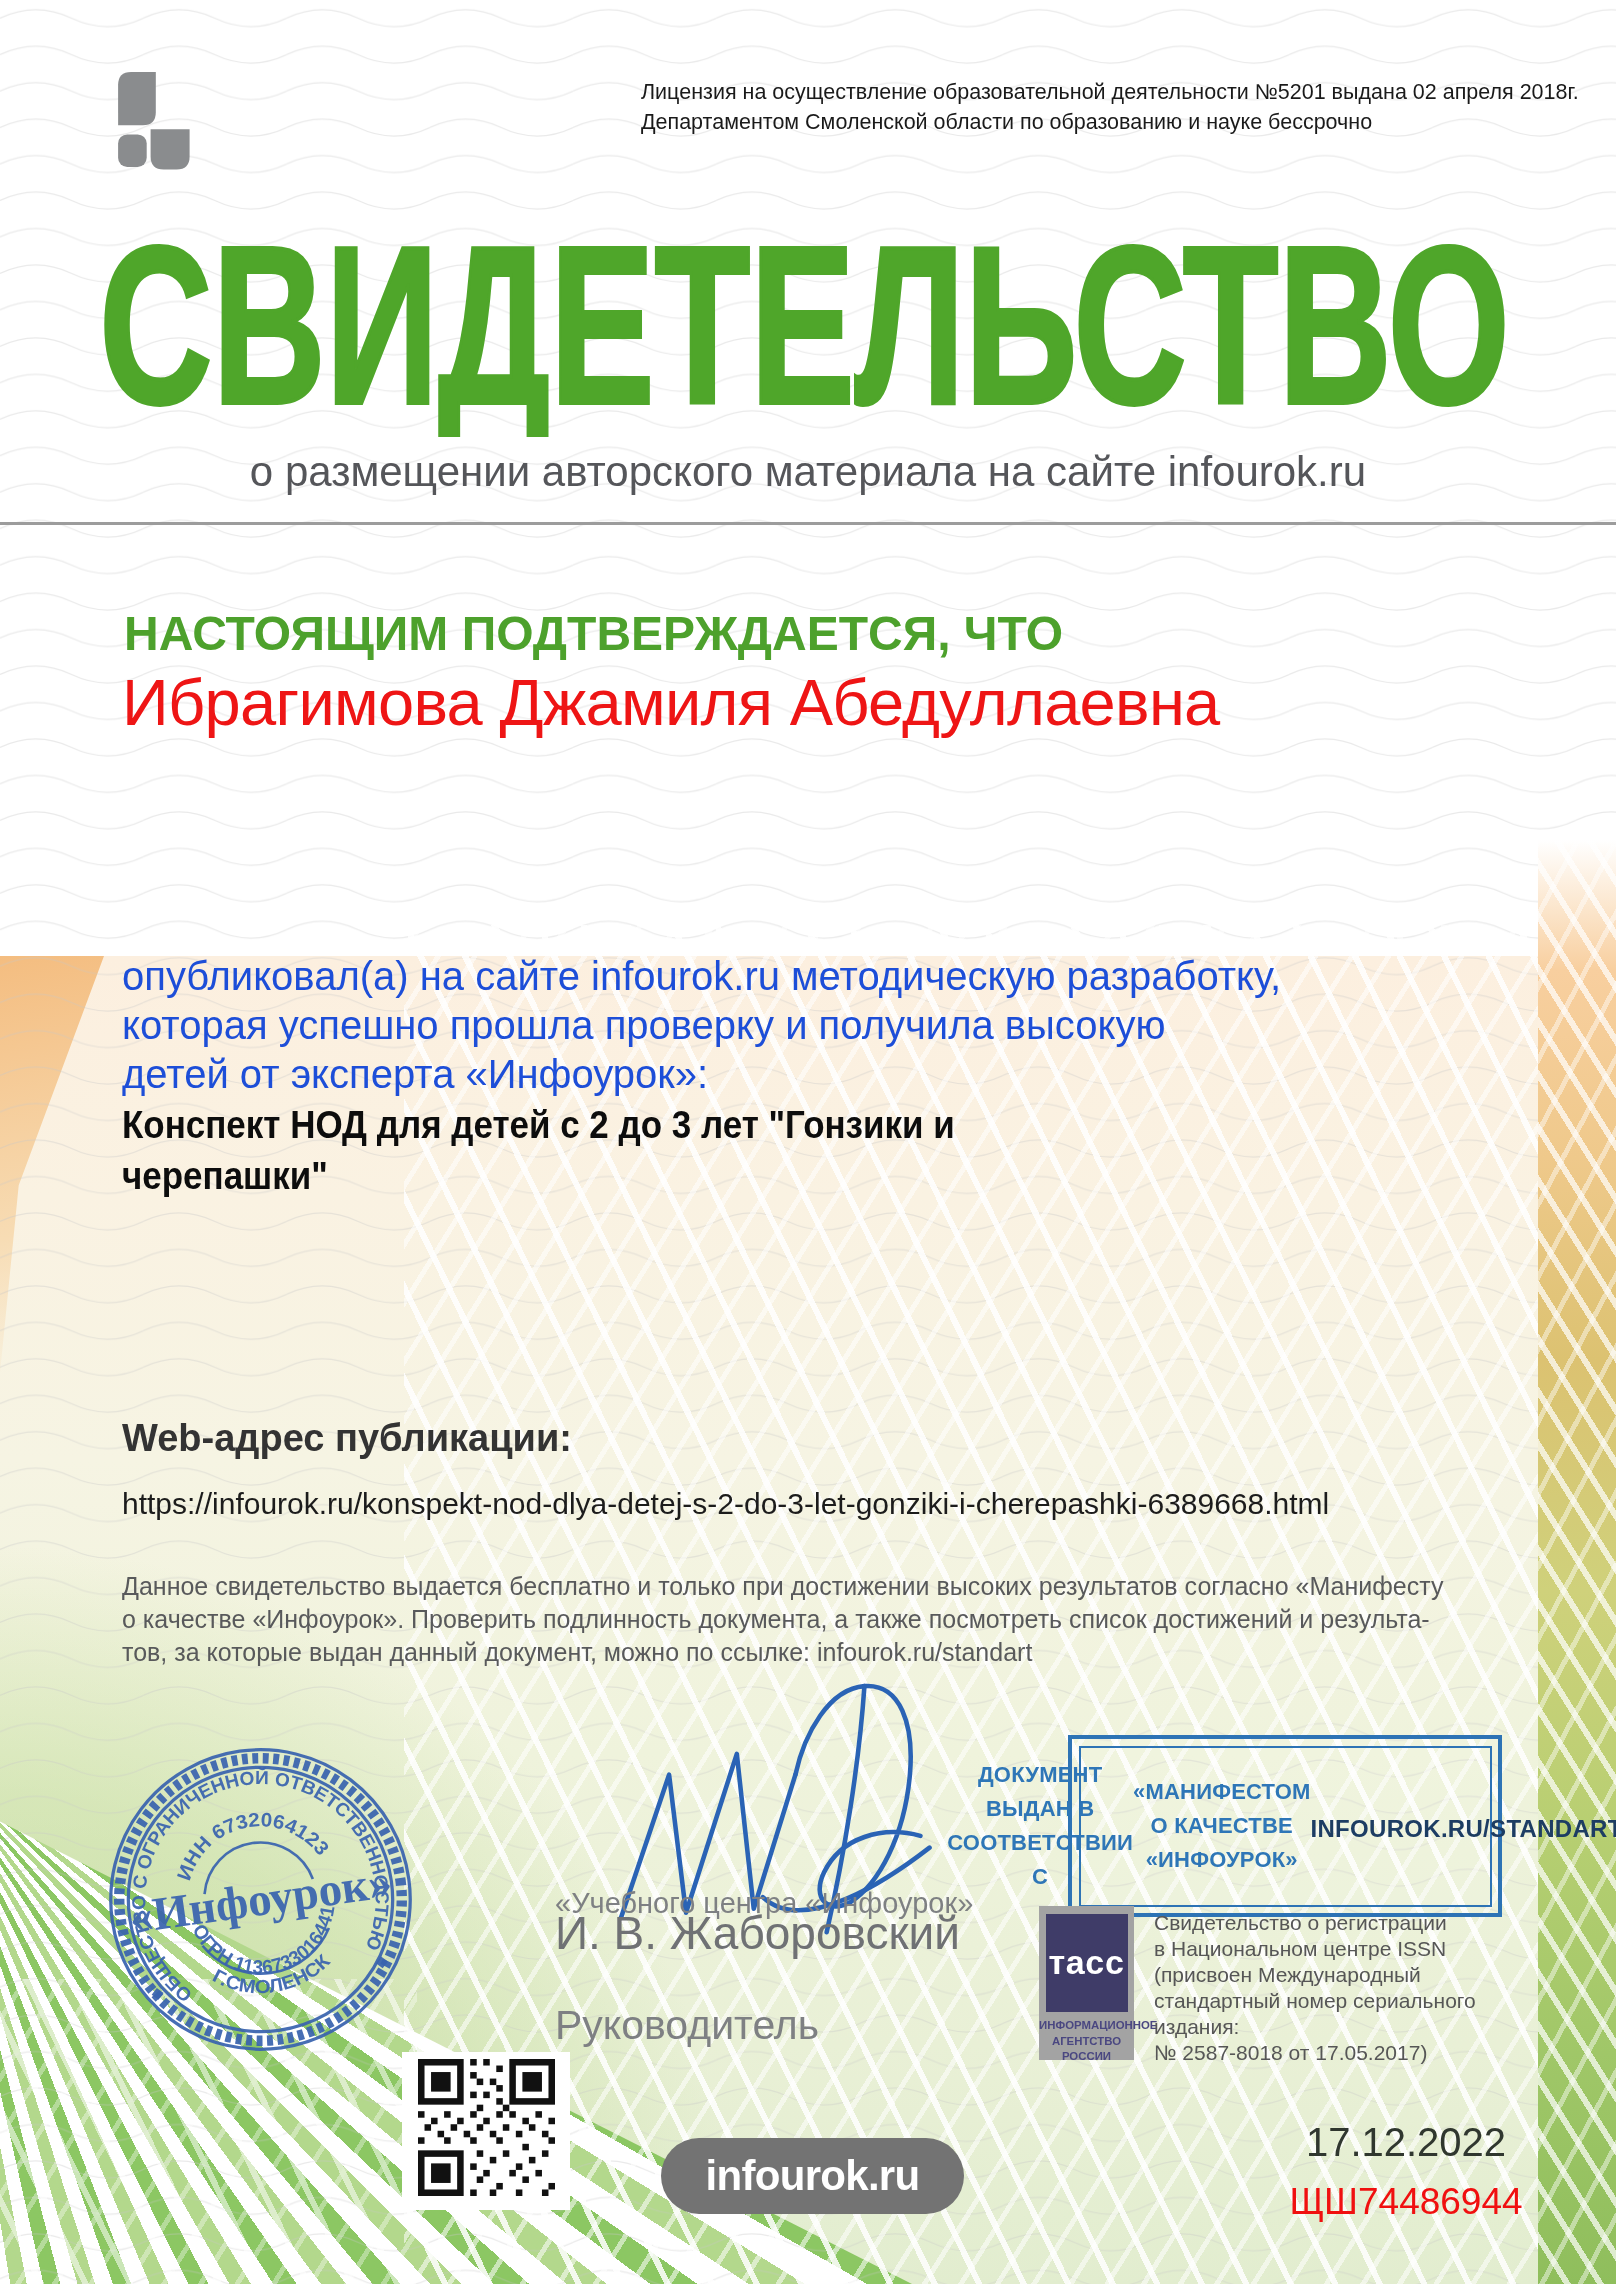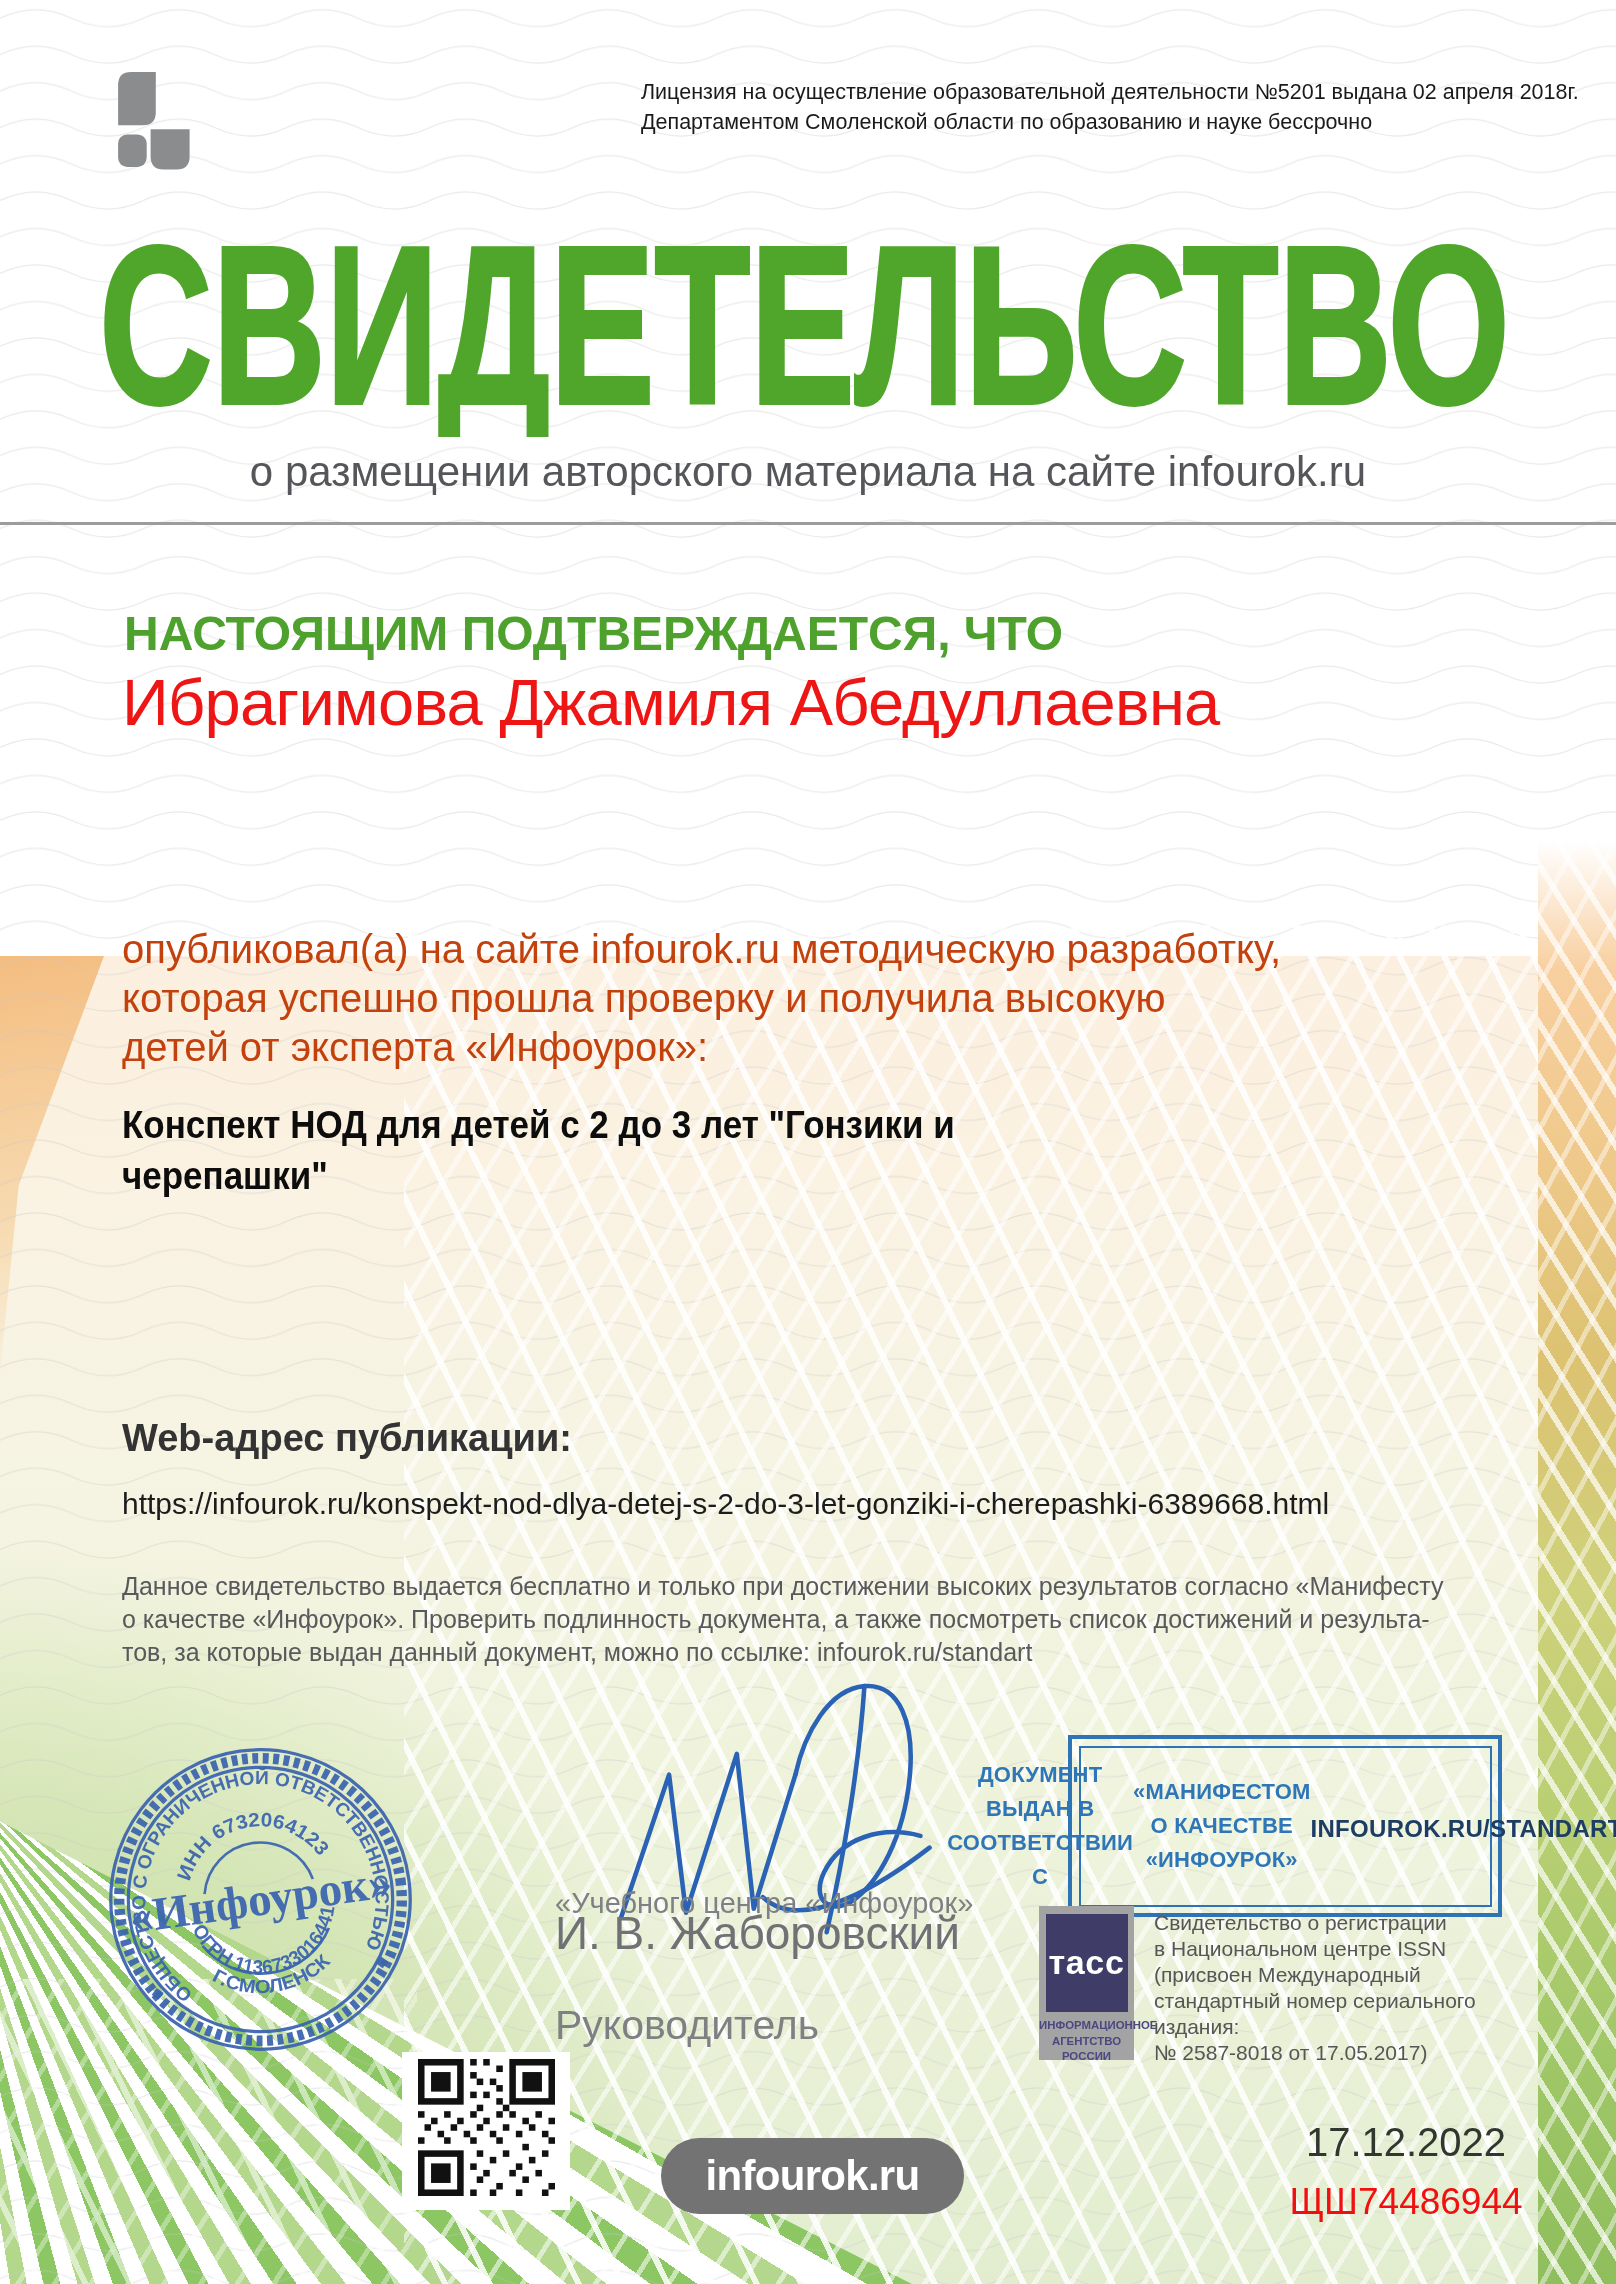--- a/index.html
+++ b/index.html
@@ -37,21 +37,21 @@
       linear-gradient(180deg,#ffffff 0%,#f8cf9f 9%,#efc98b 22%,#dcc271 36%,#cfd17b 52%,#b8cf72 68%,#a0c768 84%,#8fbe5c 100%);}
   .divider{left:0;top:522px;width:100%;height:2.6px;background:#9c9c9c;z-index:6;}
   
   .content{left:0;top:0;width:100%;height:100%;z-index:10;}
   .logo-text{left:194px;top:63px;font-size:73px;font-weight:800;letter-spacing:-2.6px;line-height:107px;white-space:nowrap;}
   .logo-green{color:#5aad27;} .logo-gray{color:#8a8c8e;}
   .license{left:641px;top:77px;font-size:21.5px;line-height:30px;color:#1a1a1a;}
   .subtitle{left:0;top:448px;width:1616px;text-align:center;font-size:42px;color:#55565a;}
   .confirm{left:124px;top:606px;font-size:48px;font-weight:bold;color:#4da12c;white-space:nowrap;}
   .recipient{left:122px;top:665px;font-size:65px;color:#ee1515;letter-spacing:-0.7px;white-space:nowrap;}
-  .bodytext{left:122px;top:925px;font-size:40px;line-height:49px;color:#c2410c;white-space:nowrap;}
+  .bodytext{left:122px;top:952px;font-size:40px;line-height:49px;color:#1d4ed8;white-space:nowrap;}
   .worktitle{left:122px;top:1100px;font-size:38px;line-height:51px;font-weight:bold;color:#0d0d0d;
     transform:scaleX(.92);transform-origin:0 0;white-space:nowrap;}
   .weblabel{left:122px;top:1417px;font-size:38px;font-weight:bold;color:#333333;}
   .url{left:122px;top:1487px;font-size:30px;color:#1c1c1c;white-space:nowrap;}
   .disclaimer{left:122px;top:1570px;font-size:25px;line-height:33px;color:#58595b;white-space:nowrap;}
   .sig-name{left:555px;top:1906px;font-size:46px;color:#6f7174;white-space:nowrap;}
   .sig-role1{left:555px;top:1962px;font-size:41px;color:#7e8083;margin-top:40px;}
   .sig-role2{left:555px;top:1887px;font-size:29px;color:#7e8083;white-space:nowrap;}
   .manifest{left:1068px;top:1735px;width:434px;height:182px;border:4.6px solid #2d73b5;box-sizing:border-box;background:rgba(255,255,255,.08);}
   .manifest-inner{position:absolute;inset:6.5px;border:2.6px solid #2d73b5;display:flex;flex-direction:row;justify-content:center;align-items:center;text-align:center;}

